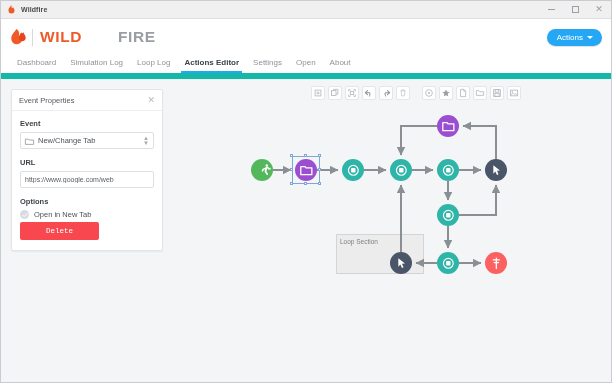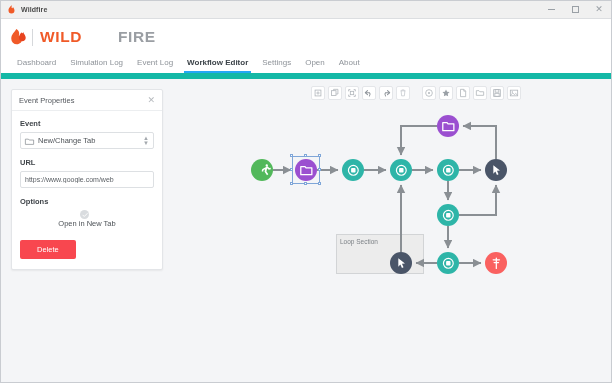--- a/index.html
+++ b/index.html
@@ -52,26 +52,26 @@
   .panel-bd{padding:8px 8px 10px 8px;}
   .fld-label{font-size:7.5px;color:#3f4449;font-weight:bold;margin-bottom:4px;}
   .select{height:15px;border:1px solid #dde0e3;border-radius:2px;display:flex;align-items:center;
     padding:0 4px;background:#fff;margin-bottom:9px;cursor:pointer;}
   .sel-ico{width:9px;height:8px;margin-right:4px;flex:none;}
   .sel-val{font-size:7.5px;color:#4d5257;flex:1;overflow:hidden;white-space:nowrap;}
   .sel-arrows{font-size:6px;color:#a4a9ae;line-height:5px;text-align:center;}
   .txtinput{height:15px;border:1px solid #dde0e3;border-radius:2px;display:flex;align-items:center;
     padding:0 4px;background:#fff;margin-bottom:9px;cursor:text;}
   .txt-val{font-size:7px;color:#5a5f64;white-space:nowrap;overflow:hidden;}
-  .optrow{display:flex;align-items:center;margin-bottom:10px;margin-top:2px;cursor:pointer;flex-direction:column;}
+  .optrow{display:flex;align-items:center;margin-top:2px;cursor:pointer;}
   .opt-check{width:9px;height:9px;border-radius:50%;background:#d9dcdf;margin-right:5px;flex:none;
     display:flex;align-items:center;justify-content:center;}
   .opt-label{font-size:7.5px;color:#4d5257;}
   .delete-btn{background:#f8474f;color:#fff;font-size:7.5px;border-radius:2px;
-    padding:5px 17px;display:inline-block;cursor:pointer;}
+    padding:5px 26px;display:inline-block;cursor:pointer;font-family:Liberation Mono, monospace;}
 
   
   .toolbar{position:absolute;left:310px;top:85px;display:flex;align-items:center;gap:3px;}
   .tbtn{width:14px;height:14px;background:#fff;border:1px solid #e4e6e9;border-radius:2px;
     display:flex;align-items:center;justify-content:center;cursor:pointer;box-sizing:border-box;}
   .tb-gap{width:6px;}
 
   
   .canvas{position:absolute;left:150px;top:78px;right:0;bottom:0;overflow:hidden;}
   .loopbox{position:absolute;background:#ececec;border:1px solid #d2d4d6;box-sizing:border-box;}
@@ -111,27 +111,31 @@
     <div class="logo">
       <span class="flame">
         <svg width="17" height="19" viewBox="0 0 20 22">
           <path d="M7.5 1C5 5.5 1.5 7 1.5 12.5A6.5 6.5 0 0 0 8 19c3.6 0 6.5-2.9 6.5-6.5 0-1.8-.8-3.2-1.8-4.6-.5 1.6-1.4 2.6-2.3 1.4.9-3.2.6-6.2-2.9-8.3z" fill="#f05a28"></path>
           <path d="M13.5 4.5c-1 2.5-3 3.2-3 6.8 0 2.4 1.8 4.2 4 4.2s4-1.9 4-4.2c0-2.6-2.2-4.3-3-6.8-.4 1.4-1.2 2-2 .9z" fill="#e8441f"></path>
         </svg>
       </span>
       <span class="logo-div"></span>
       <span class="logo-text"><span class="lt-a">WILD</span><span class="lt-b">FIRE</span></span>
     </div>
+    <div class="actions-btn">
+      <span>Actions</span>
+      <span class="caret"></span>
+    </div>
   </div>
 
   <div class="navbar" id="navbar">
       <div class="navtab">Dashboard</div>
       <div class="navtab">Simulation Log</div>
-      <div class="navtab">Event Log</div>
-      <div class="navtab active">Workflow Editor</div>
+      <div class="navtab">Loop Log</div>
+      <div class="navtab active">Actions Editor</div>
       <div class="navtab">Settings</div>
       <div class="navtab">Open</div>
       <div class="navtab">About</div>
     </div>
 
   <div class="panel">
     <div class="panel-hd">
       <span class="panel-title">Event Properties</span>
       <span class="panel-close">✕</span>
     </div>

